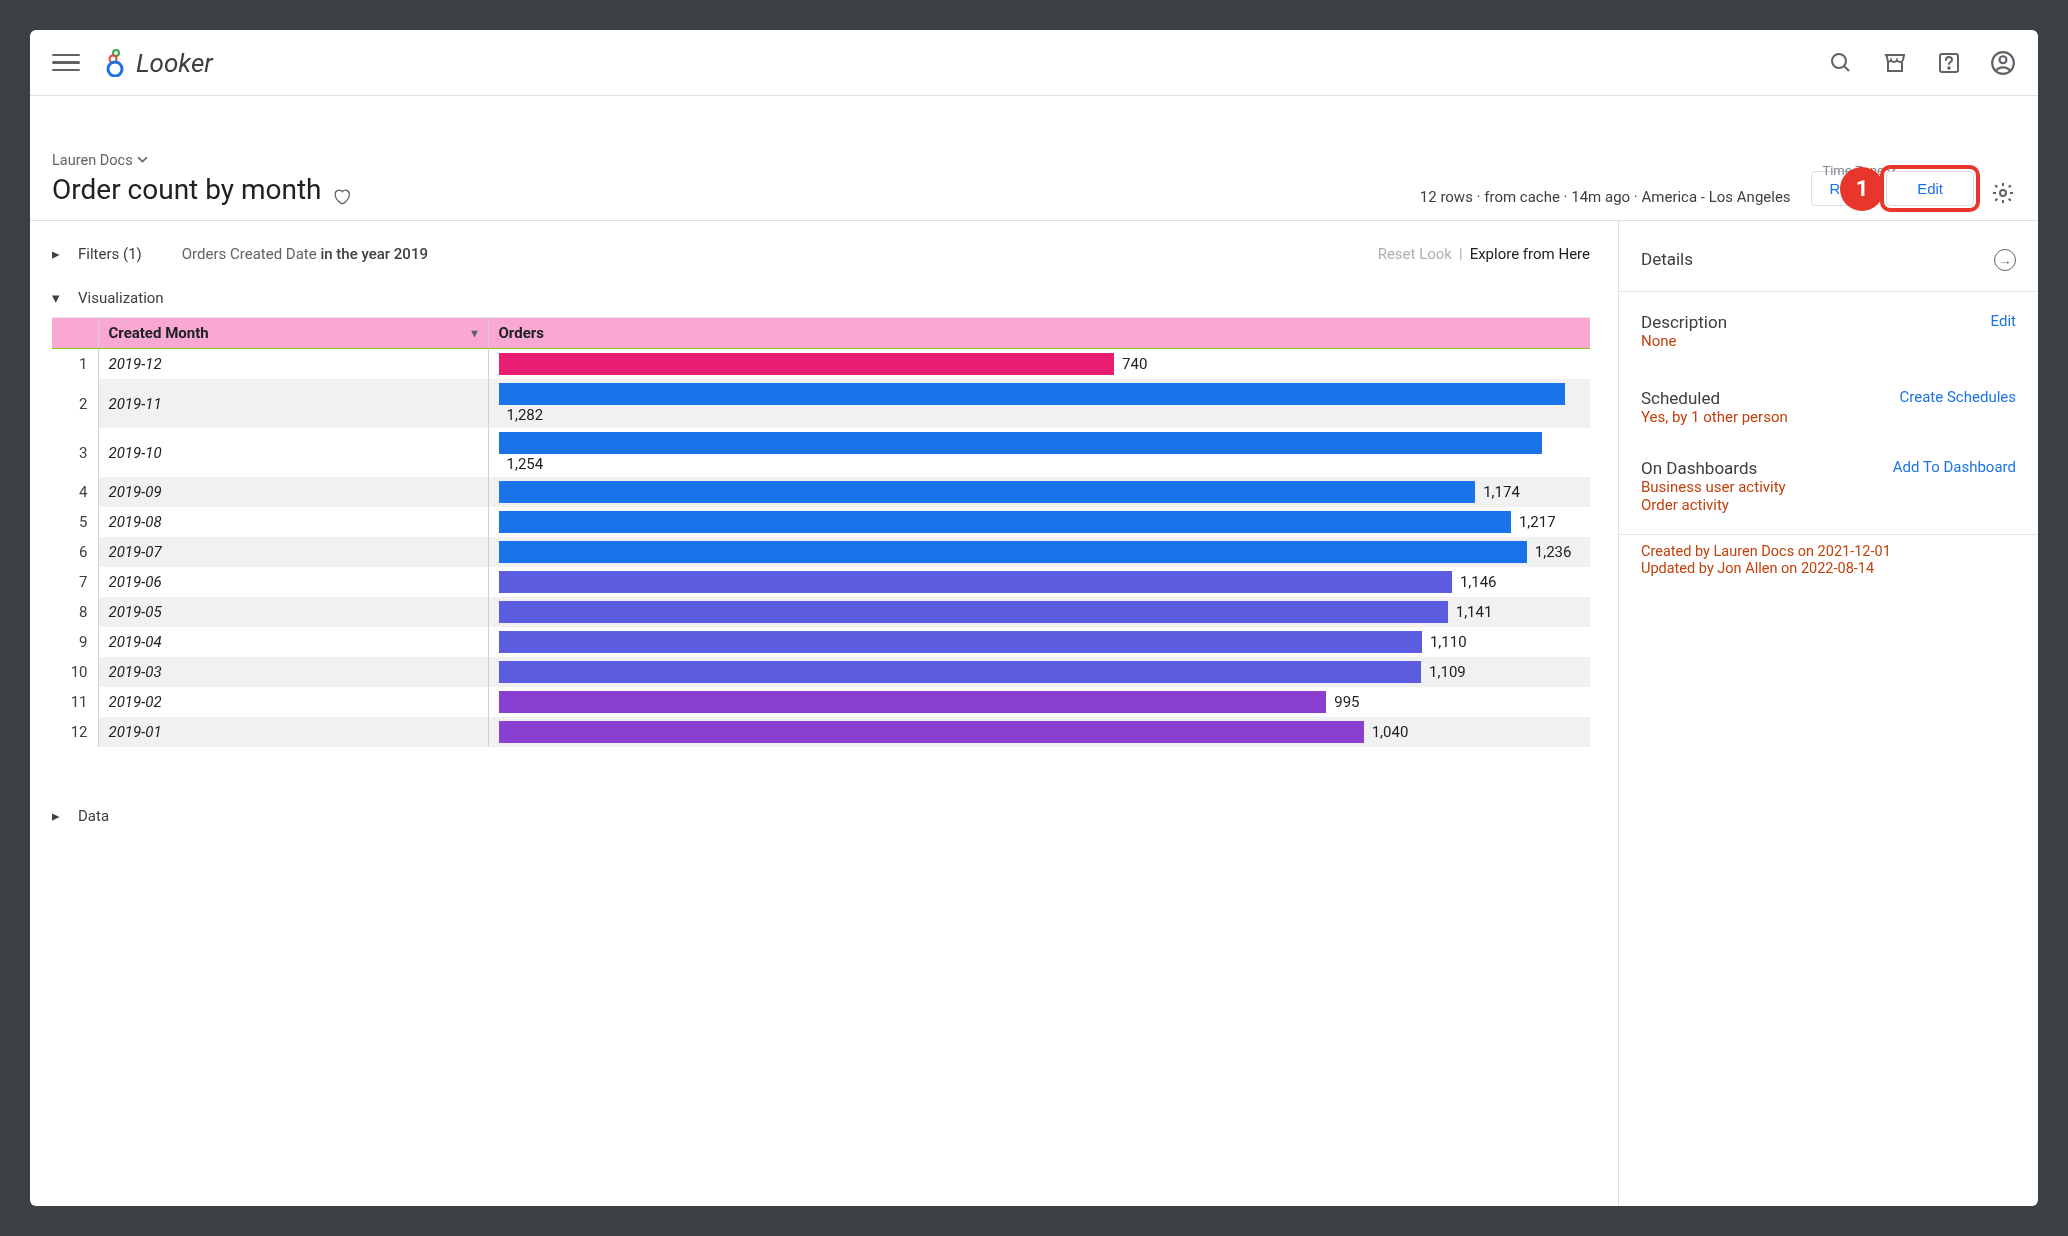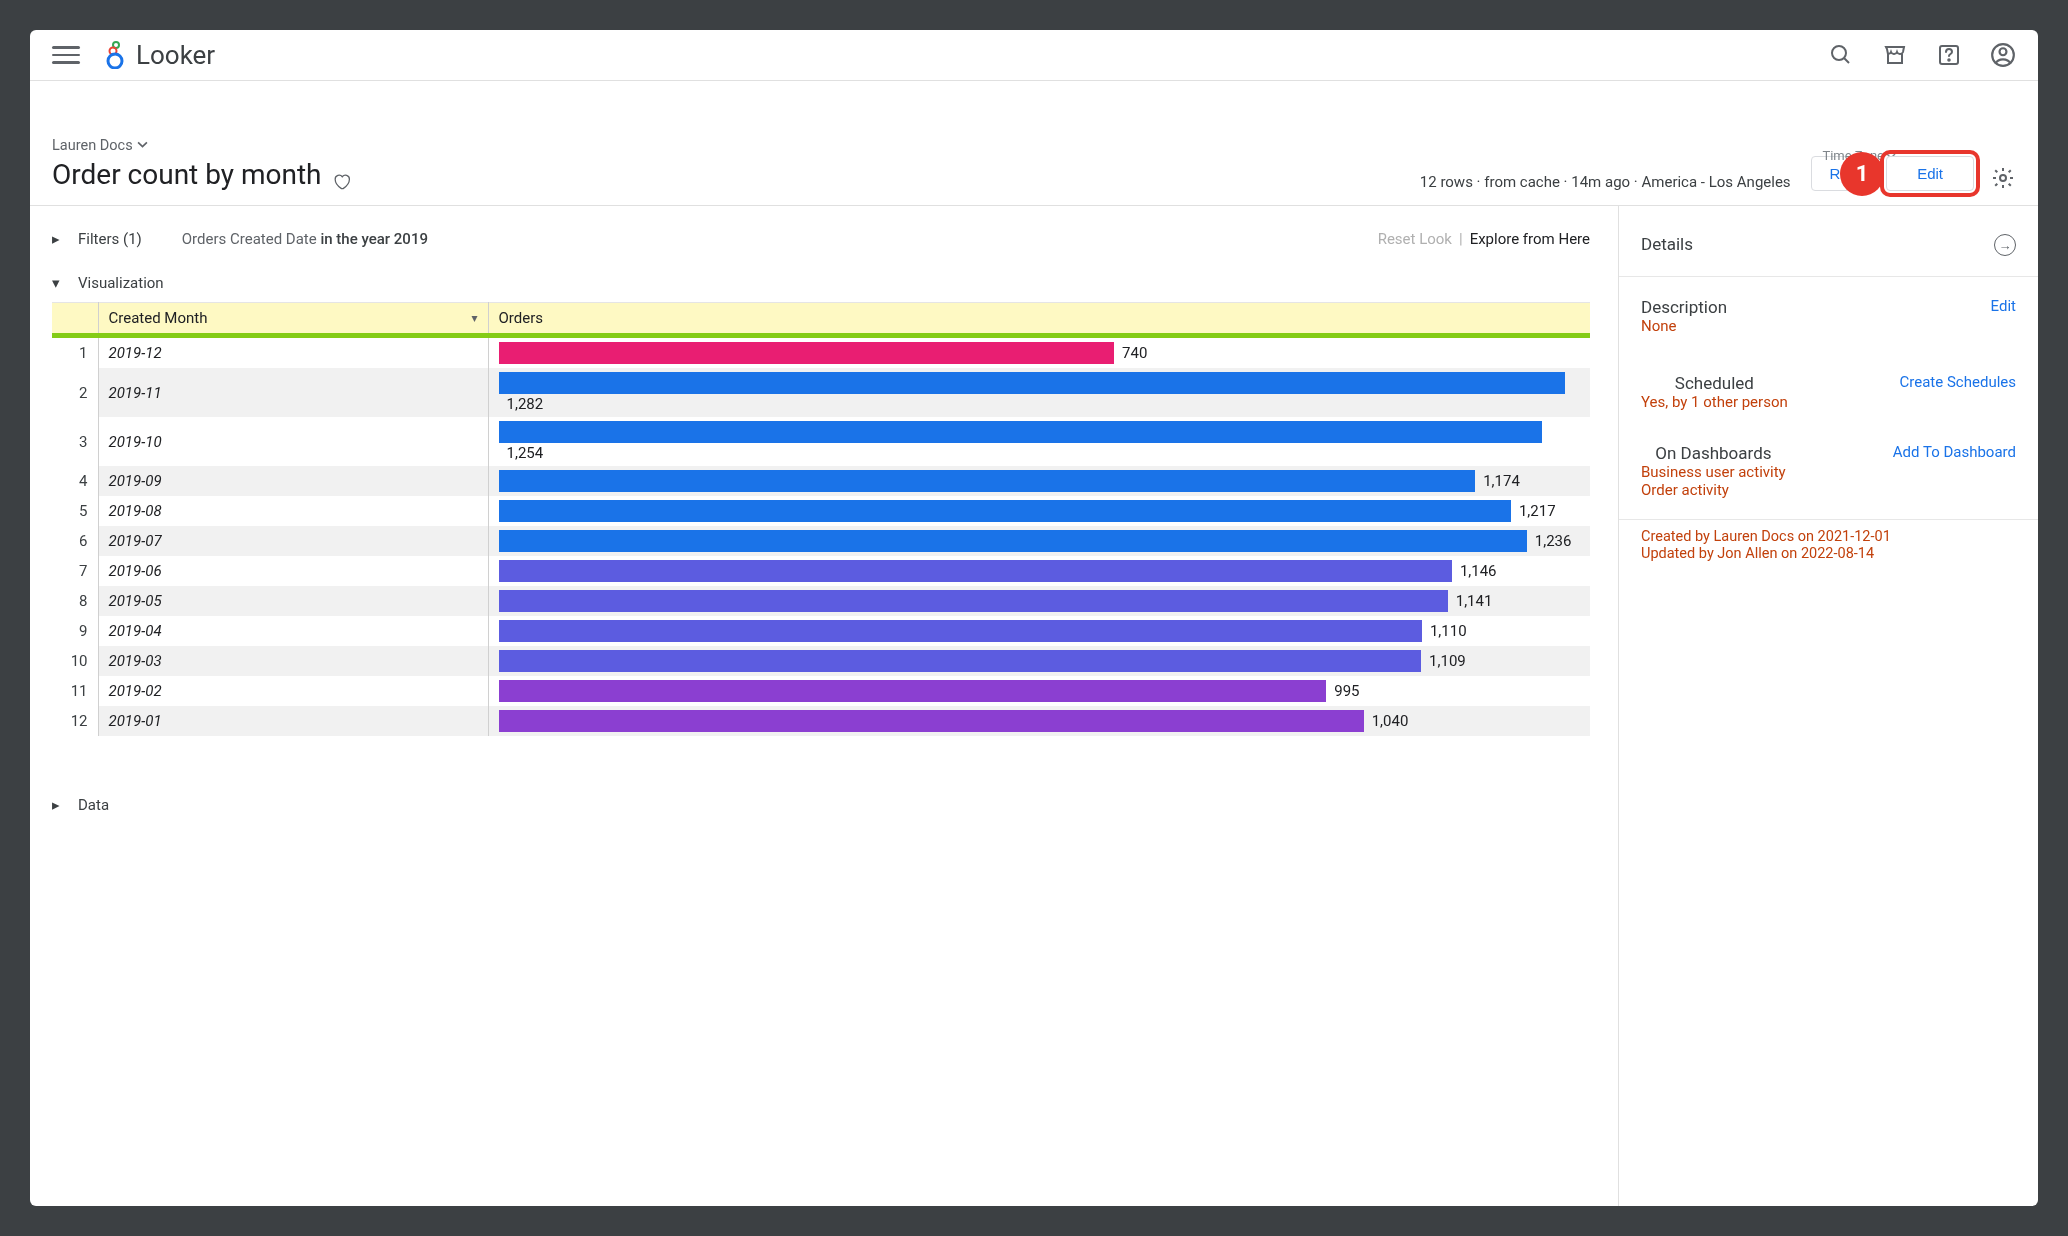--- a/index.html
+++ b/index.html
@@ -18,21 +18,22 @@
     border-radius:6px;
     overflow:hidden;
     display:flex; flex-direction:column;
   }
 
   
   .topbar {
     display:flex; align-items:center;
     padding:10px 22px;
     border-bottom:1px solid #e0e0e0;
-    height:51px;
+    height:66px;
+    font-style:italic;
   }
   .hamburger { width:28px; height:28px; display:flex; flex-direction:column; justify-content:center; gap:5px; cursor:pointer; }
   .hamburger span { display:block; height:2.5px; background:#5f6368; border-radius:2px; }
   .logo { display:flex; align-items:center; margin-left:24px; gap:10px; }
   .logo-text { font-size:26px; color:#3c4043; font-weight:400; }
   .logo-icon svg { display:block; }
   .topbar-spacer { flex:1; }
   .topbar-actions { display:flex; gap:28px; align-items:center; color:#5f6368; }
   .icn { width:26px; height:26px; display:inline-flex; align-items:center; justify-content:center; cursor:pointer; }
 
@@ -71,37 +72,37 @@
   .link-dark { color:#202124; cursor:pointer; }
   .pipe { color:#b0b0b0; }
 
   
   .viz { margin-top:6px; }
   .grid {
     width:calc(100% - 28px);
     border-collapse:collapse;
     font-size:15px;
   }
-  .grid th { text-align:left; font-weight:400; padding:6px 10px; border-bottom:5px solid #84cc16; border-top:1px solid #e5e5e5; background:#fef9c3; }
+  .grid th { text-align:left; font-weight:700; padding:6px 10px; border-bottom:1px solid #84cc16; border-top:1px solid #e5e5e5; background:#f9a8d4; }
   .grid th.idx-h { width:46px; border-right:1px solid #d0d0d0; }
   .grid th.month-h { border-right:1px solid #d0d0d0; width:390px; position:relative; }
   .grid th.month-h .chev { position:absolute; right:10px; top:8px; color:#5f6368; font-size:12px;}
   .grid td { padding:4px 10px; }
   .grid tr.row td.idx { text-align:right; color:#3c4043; border-right:1px solid #d0d0d0; width:46px; }
   .grid tr.row td.month { border-right:1px solid #d0d0d0;font-style:italic; }
   .grid tr.row.alt td { background:#f1f1f1; }
   .grid tr.row.alt td.idx { background:#fff; }
   .bar { height:22px; display:inline-block; vertical-align:middle; }
   .barlabel { margin-left:8px; color:#202124; vertical-align:middle; }
 
   .data-section { margin-top:50px; }
 
   
   .side .panelrow { display:flex; justify-content:space-between; align-items:flex-start; padding:12px 0; }
-  .side h4 { font-size:17px; color:#3c4043; font-weight:400;text-align:center; }
+  .side h4 { font-size:17px; color:#3c4043; font-weight:400; }
   .side .val { color:#c2410c; }
   .side a { color:#1a73e8; text-decoration:none; cursor:pointer; font-size:15px; }
   .side hr { border:none; border-top:1px solid #e7e7e7; margin:8px -22px; }
   .arrow-out { width:22px; height:22px; border:1.5px solid #5f6368; border-radius:50%; display:flex; align-items:center; justify-content:center; color:#5f6368; font-size:13px;}
 
 </style>
 </head>
 <body>
 
 <div class="app">

